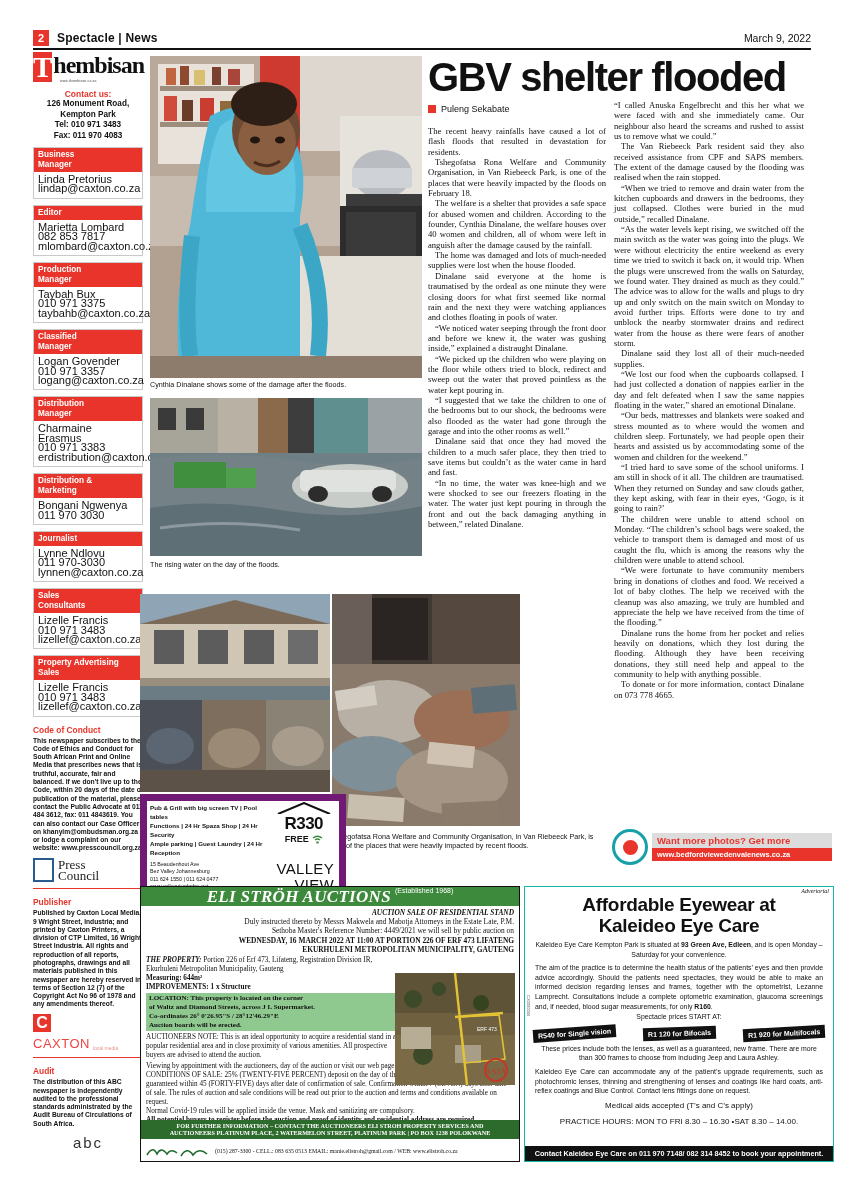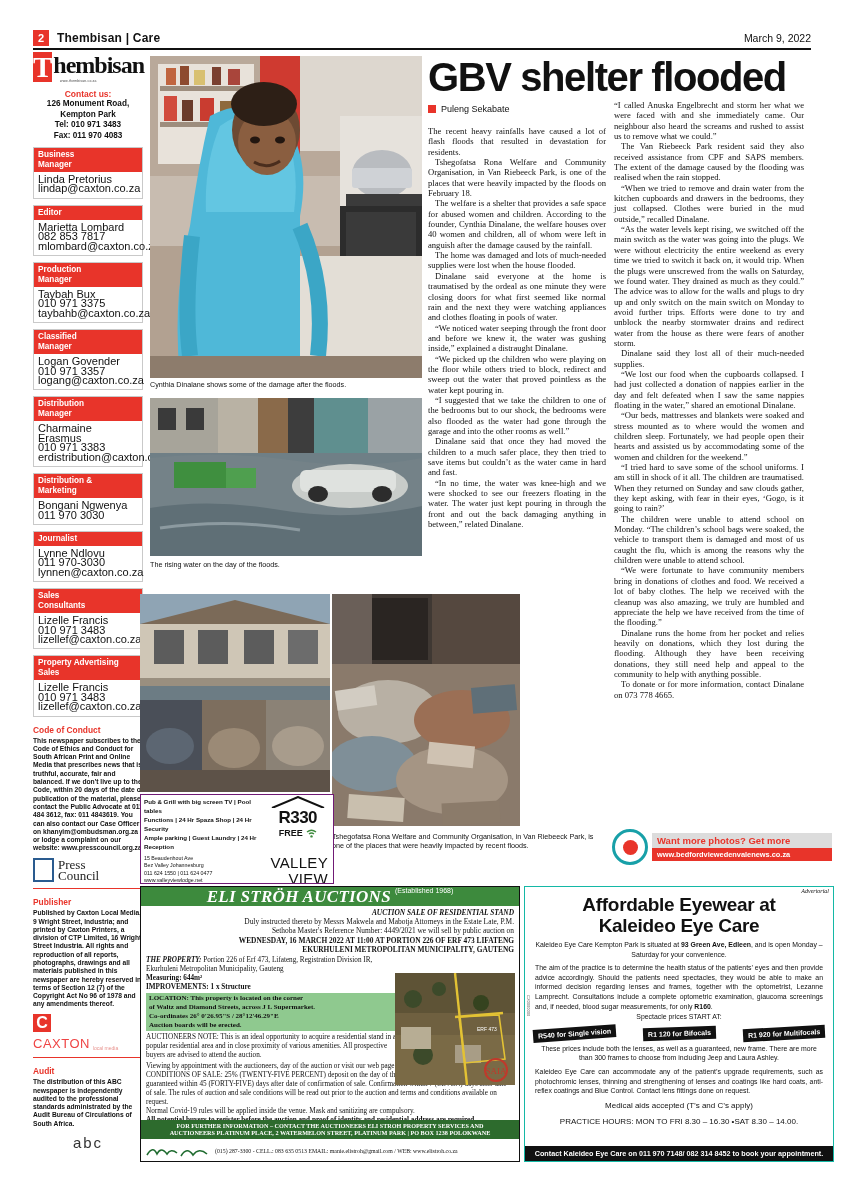--- a/index.html
+++ b/index.html
@@ -54,21 +54,21 @@
 
   
   .morephotos{position:absolute;left:612px;top:830px;width:220px;height:34px;display:flex;align-items:center;}
   .mp-circle{width:30px;height:30px;border-radius:50%;border:3px solid #18a0a8;background:#fff;display:flex;align-items:center;justify-content:center;flex:0 0 auto;}
   .mp-inner{width:15px;height:15px;border-radius:50%;background:#e8342a;}
   .mp-txtwrap{margin-left:4px;flex:1;border-radius:8px;}
   .mp-t1{background:#dcdcdc;color:#e8342a;font-family:"Liberation Sans",sans-serif;font-weight:bold;font-size:9.5px;padding:2px 5px;}
   .mp-t2{background:#e8342a;color:#fff;font-family:"Liberation Sans",sans-serif;font-weight:bold;font-size:7.4px;padding:2px 5px;}
 
   
-  .vv{position:absolute;left:140px;top:794px;width:192px;height:88px;border:1px solid #701a75;background:#fff;overflow:hidden;}
+  .vv{position:absolute;left:140px;top:794px;width:192px;height:88px;border:7px solid #701a75;background:#fff;overflow:hidden;}
   .vv-top{display:flex;}
   .vv-left{width:118px;padding:2px 3px;}
   .vv-li{font-family:"Liberation Sans",sans-serif;font-weight:bold;font-size:6.2px;line-height:9px;color:#111;}
   .vv-right{width:72px;text-align:center;padding-top:1px;}
   .vv-r{font-family:"Liberation Sans",sans-serif;font-weight:bold;font-size:17px;color:#111;letter-spacing:-.5px;}
   .vv-free{font-family:"Liberation Sans",sans-serif;font-weight:bold;font-size:9px;color:#111;}
   .vv-bottom{display:flex;padding:2px 3px 0 3px;}
   .vv-addr{width:112px;font-family:"Liberation Sans",sans-serif;font-size:5.3px;line-height:7.4px;color:#111;}
   .vv-name{flex:1;text-align:right;padding-right:2px;}
   .vv-n1{font-family:"Liberation Sans",sans-serif;font-size:15px;color:#111;letter-spacing:.3px;line-height:16px;}
@@ -106,21 +106,21 @@
   .kal-foot div{text-align:center;font-family:"Liberation Sans",sans-serif;font-weight:bold;font-size:7.2px;color:#fff;}
   .kal-side{position:absolute;left:1px;top:108px;font-family:"Liberation Sans",sans-serif;font-size:4px;color:#555;writing-mode:vertical-rl;}
 </style>
 </head>
 <body>
 
 <div class="page">
 
   <div class="topbar">
     <div class="pagenum">2</div>
-    <div class="topbar-title">Thembisan  |  Care</div>
+    <div class="topbar-title">Spectacle  |  News</div>
     <div class="topbar-date">March 9, 2022</div>
   </div>
   <div class="rule"></div>
 
   <div class="sidebar">
     <div class="masthead">
       <div class="m-T">T</div>
       <div class="m-word">hembisan</div>
     </div>
     <div class="m-url">www.thembisan.co.za</div>
@@ -369,21 +369,21 @@
       <p>The welfare is a shelter that provides a safe space for abused women and children. According to the founder, Cynthia Dinalane, the welfare houses over 40 women and children, all of whom were left in anguish after the damage caused by the rainfall.</p>
       <p>The home was damaged and lots of much-needed supplies were lost when the house flooded.</p>
       <p>Dinalane said everyone at the home is traumatised by the ordeal as one minute they were closing doors for what first seemed like normal rain and the next they were watching appliances and clothes floating in pools of water.</p>
       <p>“We noticed water seeping through the front door and before we knew it, the water was gushing inside,” explained a distraught Dinalane.</p>
       <p>“We picked up the children who were playing on the floor while others tried to block, redirect and sweep out the water that proved pointless as the water kept pouring in.</p>
       <p>“I suggested that we take the children to one of the bedrooms but to our shock, the bedrooms were also flooded as the water had gone through the garage and into the other rooms as well.”</p>
       <p>Dinalane said that once they had moved the children to a much safer place, they then tried to save items but couldn’t as the water came in hard and fast.</p>
       <p>“In no time, the water was knee-high and we were shocked to see our freezers floating in the water. The water just kept pouring in through the front and out the back damaging anything in between,” related Dinalane.</p>
     </div>
   <div class="col" id="col2" style="left:614px;top:100px;width:190px;height:720px;">
-      <p class="first">“I called Anuska Engelbrecht and storm her what we were faced with and she immediately came. Our neighbour also heard the screams and rushed to assist us to remove what we could.”</p>
+      <p class="first">“I called Anuska Engelbrecht and this her what we were faced with and she immediately came. Our neighbour also heard the screams and rushed to assist us to remove what we could.”</p>
       <p>The Van Riebeeck Park resident said they also received assistance from CPF and SAPS members. The extent of the damage caused by the flooding was realised when the rain stopped.</p>
       <p>“When we tried to remove and drain water from the kitchen cupboards and drawers in the bedrooms, they just collapsed. Clothes were buried in the mud outside,” recalled Dinalane.</p>
       <p>“As the water levels kept rising, we switched off the main switch as the water was going into the plugs. We were without electricity the entire weekend as every time we tried to switch it back on, it would trip. When the plugs were unscrewed from the walls on Saturday, we found water. They drained as much as they could.” The advice was to allow for the walls and plugs to dry up and only switch on the main switch on Monday to avoid further trips. Efforts were done to try and unblock the nearby stormwater drains and redirect water from the house as there were fears of another storm.</p>
       <p>Dinalane said they lost all of their much-needed supplies.</p>
       <p>“We lost our food when the cupboards collapsed. I had just collected a donation of nappies earlier in the day and felt defeated when I saw the same nappies floating in the water,” shared an emotional Dinalane.</p>
       <p>“Our beds, mattresses and blankets were soaked and stress mounted as to where would the women and children sleep. Fortunately, we had people open their hearts and assisted us by accommodating some of the women and children for the weekend.”</p>
       <p>“I tried hard to save some of the school uniforms. I am still in shock of it all. The children are traumatised. When they returned on Sunday and saw clouds gather, they kept asking, with fear in their eyes, ‘Gogo, is it going to rain?’</p>
       <p>The children were unable to attend school on Monday. “The children’s school bags were soaked, the vehicle to transport them is damaged and most of us caught the flu, which is among the reasons why the children were unable to attend school.</p>
       <p>“We were fortunate to have community members bring in donations of clothes and food. We received a lot of baby clothes. The help we received with the cleanup was also amazing, we truly are humbled and appreciate the help we have received from the time of the flooding.”</p>
       <p>Dinalane runs the home from her pocket and relies heavily on donations, which they lost during the flooding. Although they have been receiving donations, they still need help and appeal to the community to help with anything possible.</p>

